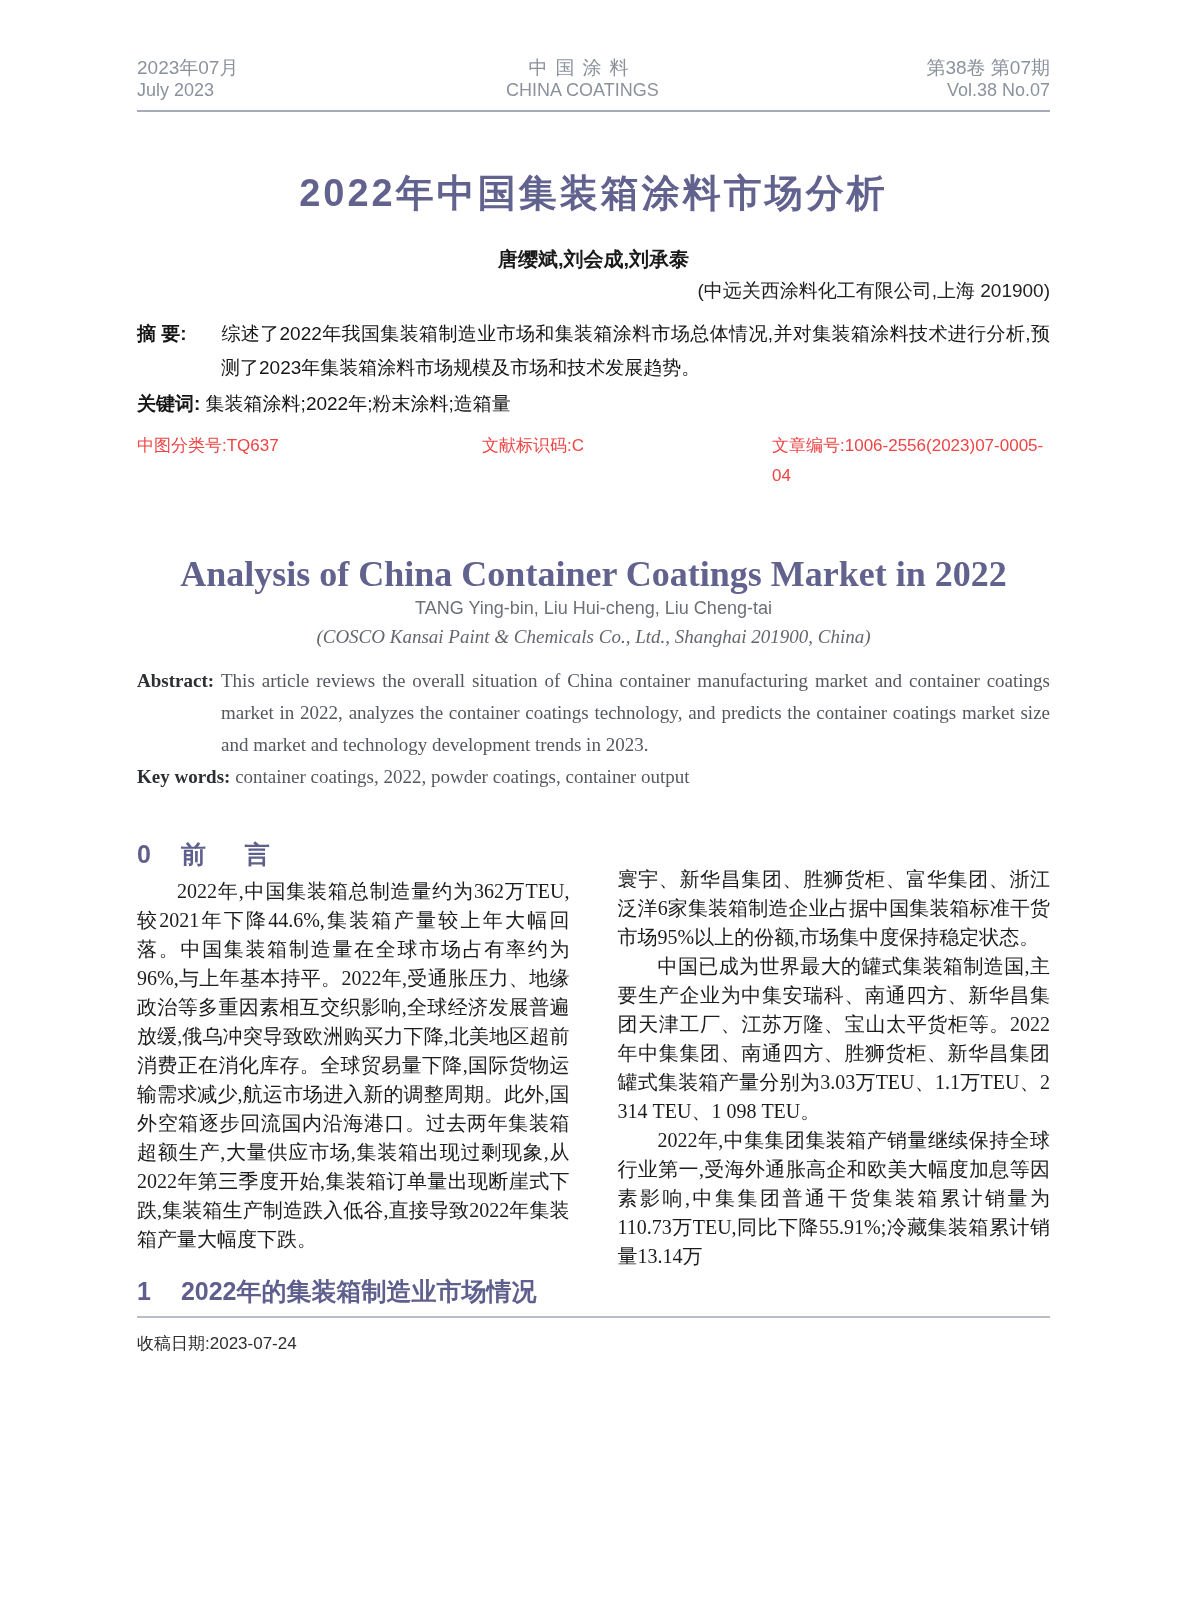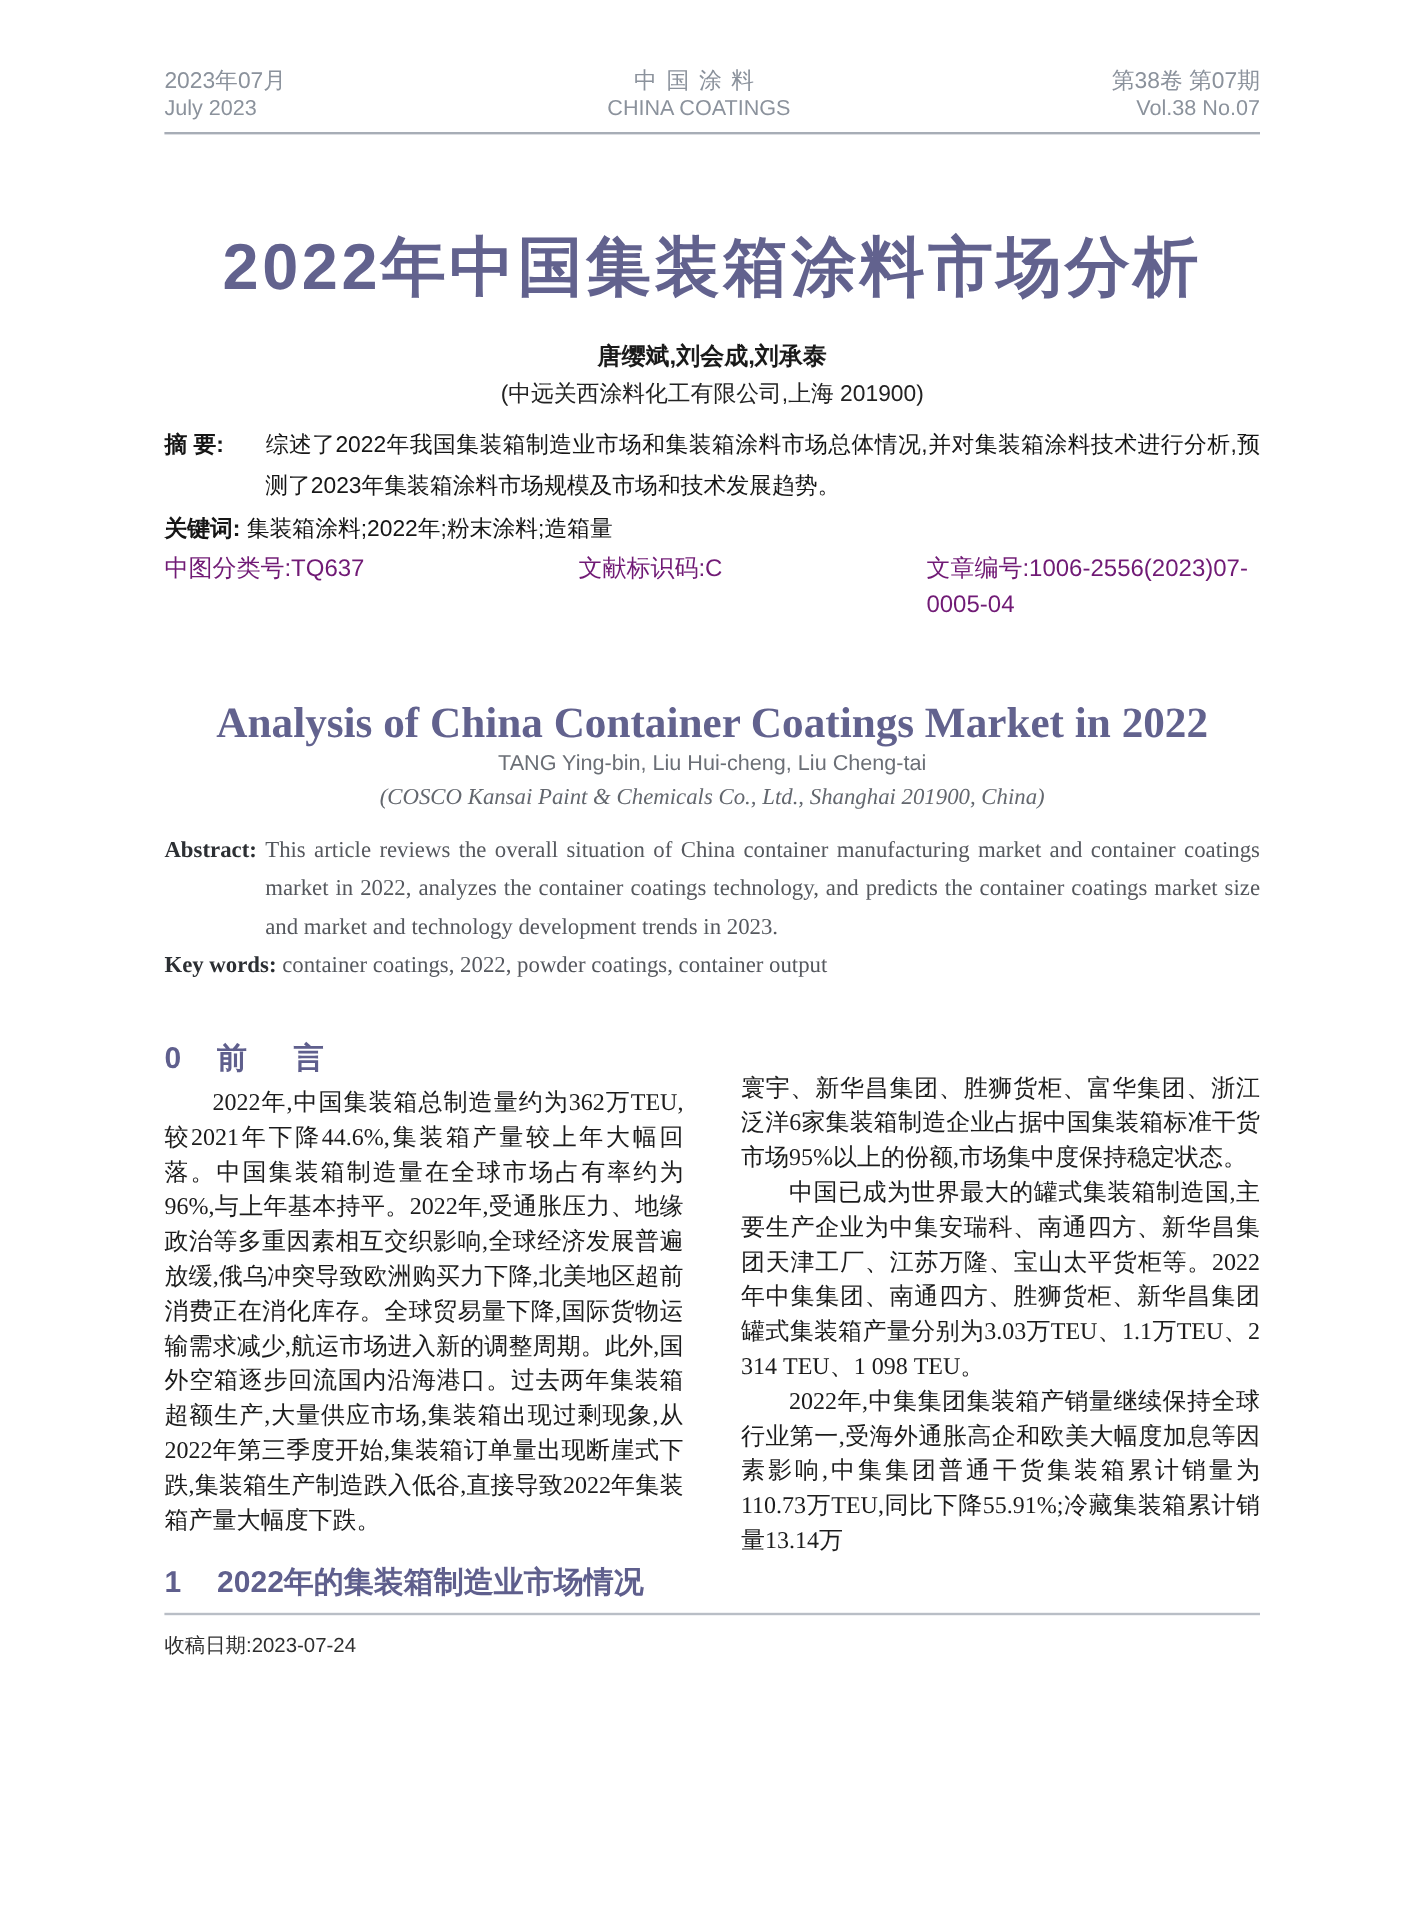--- a/index.html
+++ b/index.html
@@ -12,35 +12,35 @@
   
   .jheader{display:flex;justify-content:space-between;align-items:flex-start;
     color:#8b929c;font-family:"Liberation Sans","DejaVu Sans",sans-serif;}
   .jheader .blk{line-height:23px;font-size:18px;}
   .jheader .blk .cn{font-size:19px;}
   .jheader .center{text-align:center;}
   .jheader .center .cn{letter-spacing:8px;}
   .jheader .right{text-align:right;}
   .header-rule{border:0;border-top:2px solid #a7adb6;margin:8px 0 0 0;}
   
-  .title-cn{margin-top:80px;text-align:center;font-family:"Liberation Sans","DejaVu Sans",sans-serif;
-    font-weight:bold;font-size:54px;line-height:1.15;color:#62628e;letter-spacing:3px;}
+  .title-cn{margin-top:60px;text-align:center;font-family:"Liberation Sans","DejaVu Sans",sans-serif;
+    font-weight:bold;font-size:38px;line-height:1.15;color:#62628e;letter-spacing:3px;}
   .authors-cn{margin-top:30px;text-align:center;font-family:"Liberation Sans","DejaVu Sans",sans-serif;
     font-weight:bold;font-size:20px;line-height:26px;color:#1a1a1a;}
-  .affil-cn{margin-top:6px;text-align:center;font-family:"Liberation Sans","DejaVu Sans",sans-serif;
+  .affil-cn{margin-top:6px;text-align:right;font-family:"Liberation Sans","DejaVu Sans",sans-serif;
     font-size:19px;line-height:25px;color:#222;}
   
   .abs-cn{margin-top:14px;font-family:"Liberation Sans","DejaVu Sans",sans-serif;
     font-size:19px;line-height:34px;text-align:justify;color:#161616;padding-left:84px;}
   .abs-cn .lbl{display:inline-block;margin-left:-84px;width:84px;font-weight:bold;}
   .kw-cn{margin-top:2px;font-family:"Liberation Sans","DejaVu Sans",sans-serif;
     font-size:19px;line-height:34px;color:#161616;}
   .kw-cn .lbl{font-weight:bold;}
-  .meta-line{display:grid;grid-template-columns:345px 290px 1fr;
-    font-family:"Liberation Sans","DejaVu Sans",sans-serif;font-size:20px;line-height:30px;color:#701a75;}
+  .meta-line{margin-top:10px;display:grid;grid-template-columns:345px 290px 1fr;
+    font-family:"Liberation Sans","DejaVu Sans",sans-serif;font-size:17px;line-height:30px;color:#ef4444;}
   .doi-line{margin-top:12px;font-size:19px;line-height:26px;color:#111;}
   
   .title-en{margin-top:62px;text-align:center;font-weight:bold;font-size:36px;line-height:1.2;
     color:#62628e;font-family:"Liberation Serif","DejaVu Serif",serif;}
   .authors-en{text-align:center;font-family:"Liberation Sans","DejaVu Sans",sans-serif;
     font-size:18px;line-height:24px;color:#6b6f76;}
   .affil-en{margin-top:4px;text-align:center;font-style:italic;font-size:19px;line-height:25px;color:#63676e;}
   .abs-en{margin-top:16px;font-size:19px;line-height:32px;text-align:justify;color:#55585e;padding-left:84px;}
   .abs-en .lbl{display:inline-block;margin-left:-84px;width:84px;font-weight:bold;color:#2c2f33;}
   .kw-en{margin-top:0px;font-size:19px;line-height:32px;color:#55585e;}

